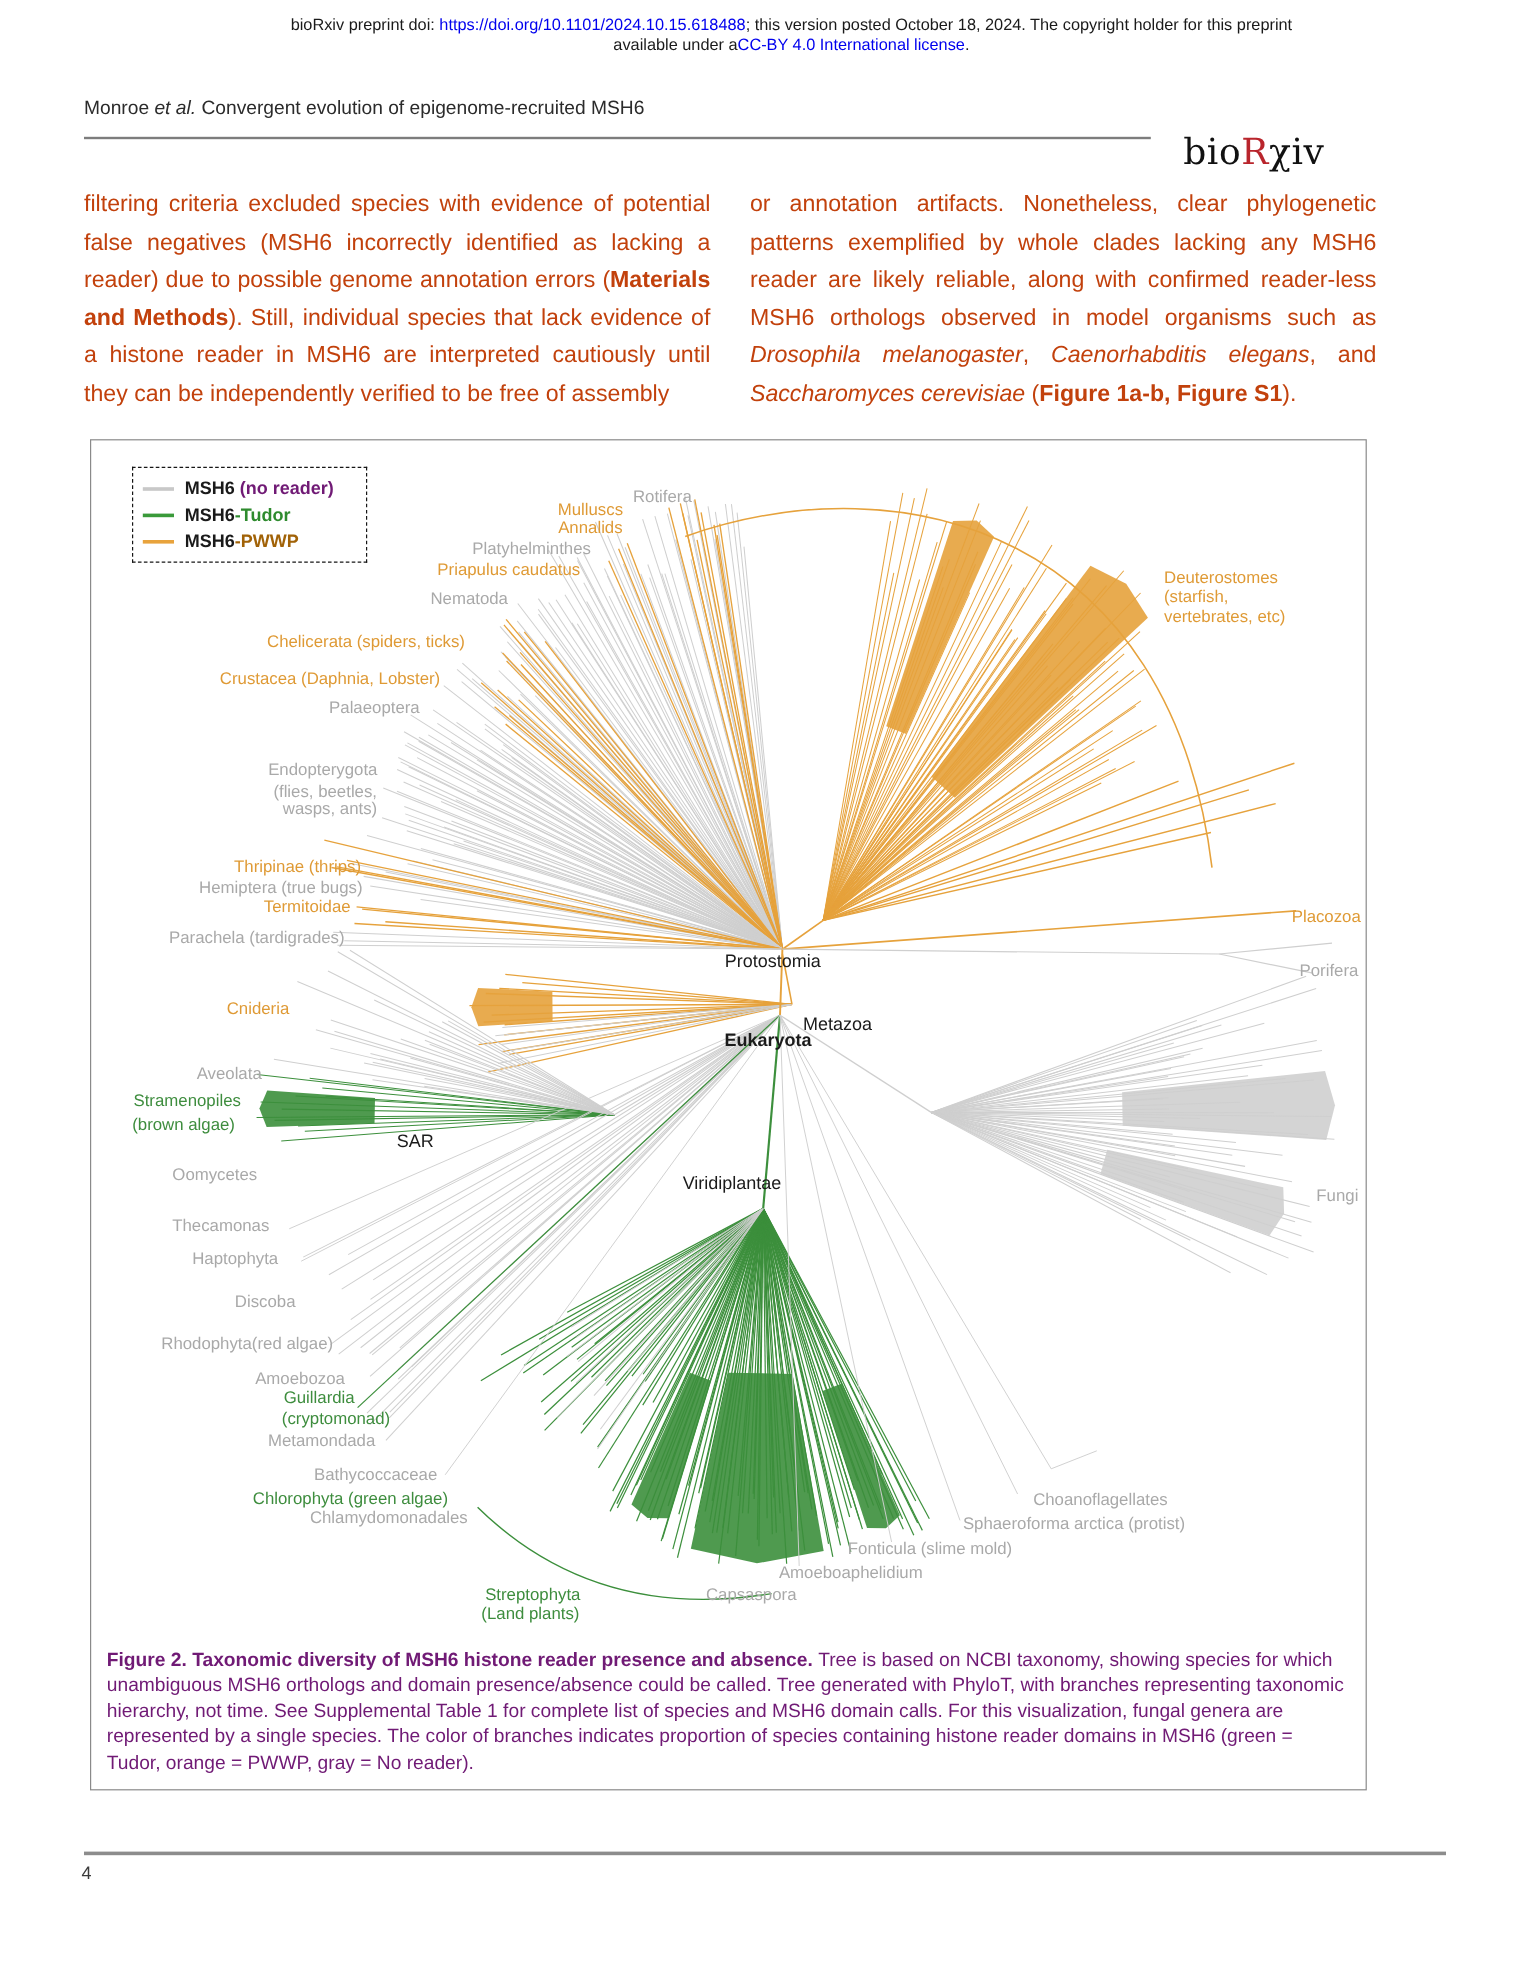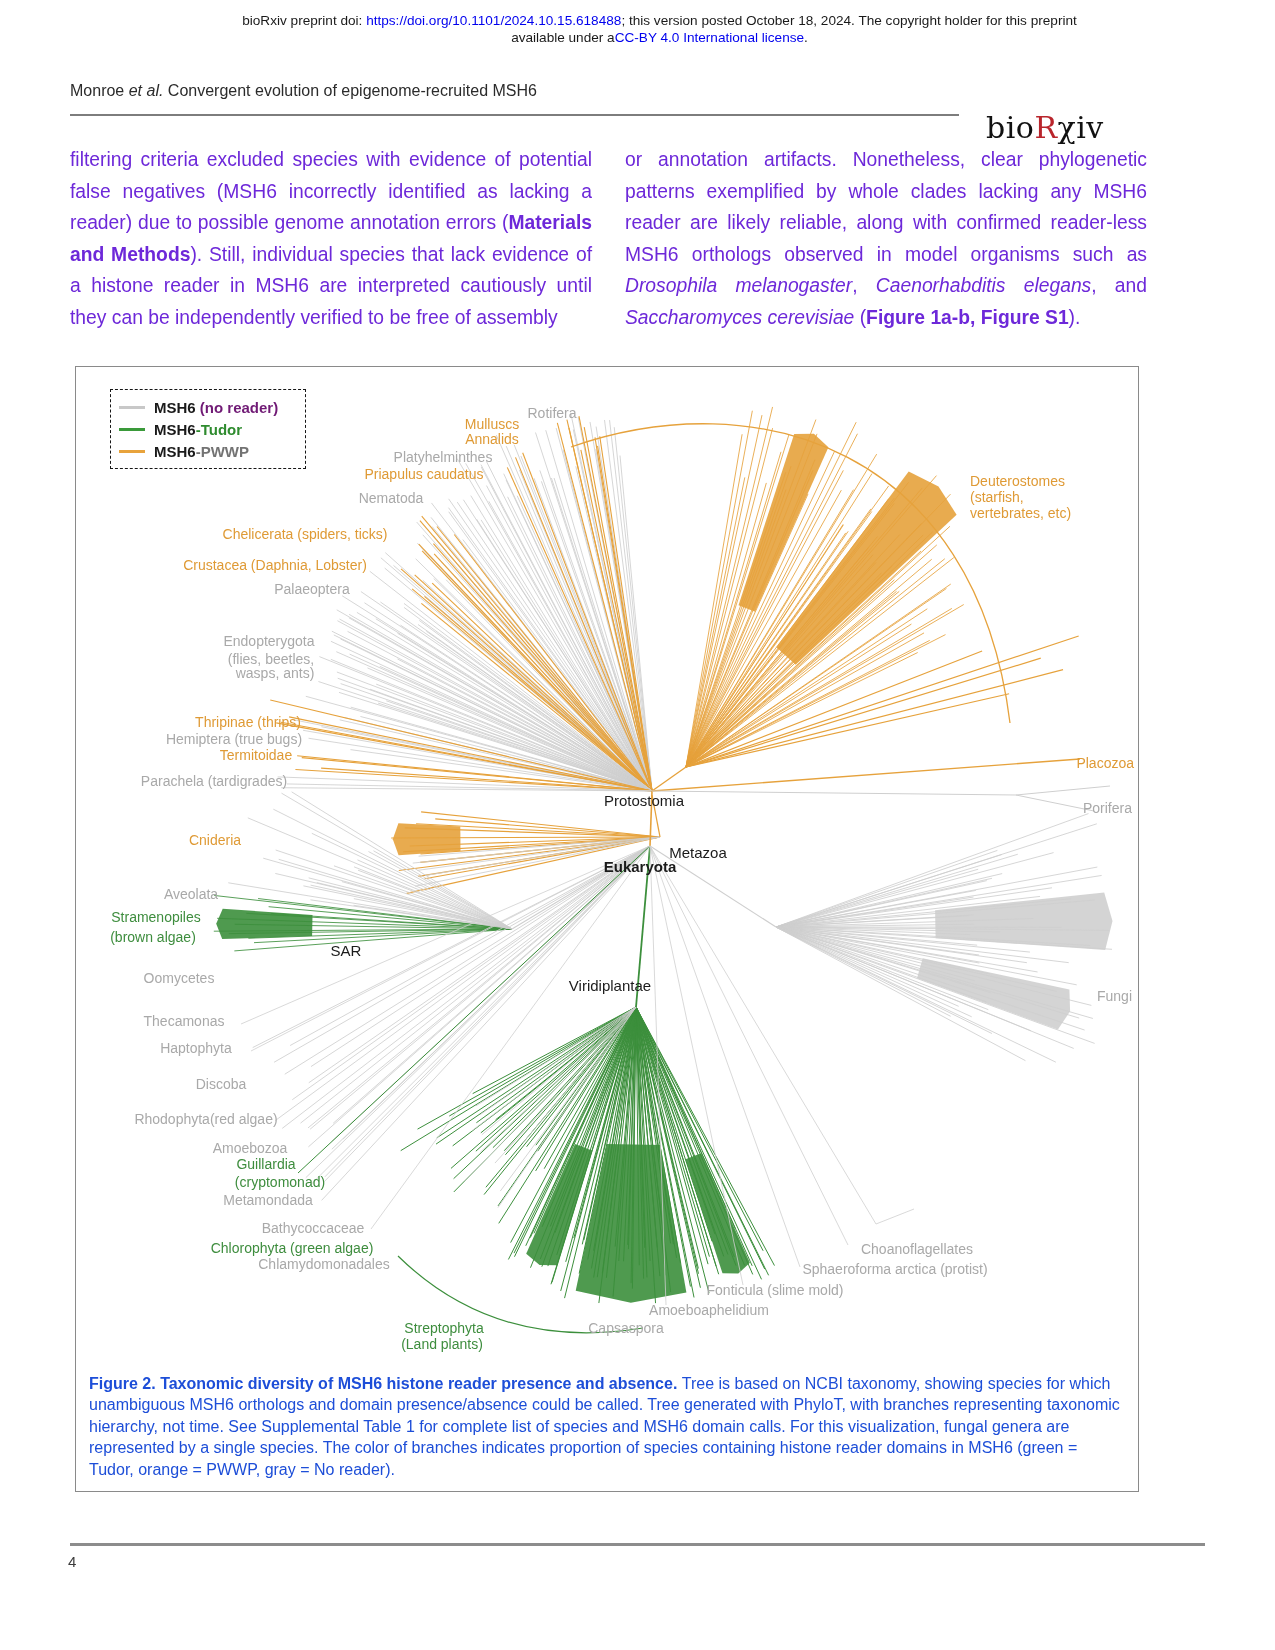--- a/index.html
+++ b/index.html
@@ -10,36 +10,36 @@
        font-size:13.6px;line-height:17.4px;color:#1a1a1a;}
   .hdr a{color:#0000EE;text-decoration:none;}
   
   .runhead{position:absolute;left:70px;top:82px;font-size:16px;color:#2b2b2b;}
   .runhead .it{font-style:italic;}
   .rule1{position:absolute;left:70px;top:114px;width:889px;height:2px;background:#7d7d7d;}
   .logo{position:absolute;left:986px;top:78px;font-family:"DejaVu Serif",serif;
         font-size:30px;color:#111;letter-spacing:0.5px;margin-top:32px;}
   .logo .red{color:#B9252C;}
   
-  .col{position:absolute;top:144px;width:522px;font-size:19.3px;line-height:31.6px;
-       text-align:justify;color:#6d28d9;}
+  .col{position:absolute;top:155px;width:522px;font-size:19.3px;line-height:31.6px;
+       text-align:justify;color:#c2410c;}
   .col-left{left:70px;}
   .col-right{left:625px;}
   
   .figbox{position:absolute;left:75px;top:366px;width:1064px;height:1126px;
           border:1px solid #8a8a8a;box-sizing:border-box;}
   .legend{position:absolute;left:34px;top:22px;width:182px;border:1.5px dashed #161616;
           padding:6px 4px 6px 8px;z-index:5;background:transparent;}
   .lrow{display:flex;align-items:center;height:22px;}
   .lswatch{display:inline-block;width:26px;height:3px;margin-right:9px;flex:none;}
   .ltext{font-size:15px;font-weight:bold;white-space:nowrap;}
   #tree-svg{position:absolute;left:0;top:0;}
   #tree-svg text{font-family:"Liberation Sans",sans-serif;}
   .caption{position:absolute;left:13px;right:12px;top:1006px;font-size:16px;
-           line-height:21.4px;color:#1d4ed8;text-align:left;}
+           line-height:21.4px;color:#701a75;text-align:left;}
   .caption .b{font-weight:bold;}
   
   .rule2{position:absolute;left:70px;top:1543px;width:1135px;height:3px;background:#8c8c8c;}
   .pagenum{position:absolute;left:68px;top:1553px;font-size:15px;color:#3c3c3c;}
   .b{font-weight:bold;} .i{font-style:italic;}
 </style>
 </head>
 <body>
 
 <div class="page">
@@ -613,21 +613,21 @@
         <div class="lrow">
           <span class="lswatch" style="background: rgb(200, 200, 200);"></span>
           <span class="ltext"><span style="color: rgb(26, 26, 26);">MSH6</span><span style="color: #701a75;"> (no reader)</span></span>
         </div>
         <div class="lrow">
           <span class="lswatch" style="background: rgb(58, 154, 58);"></span>
           <span class="ltext"><span style="color: rgb(26, 26, 26);">MSH6</span><span style="color: rgb(46, 139, 46);">-Tudor</span></span>
         </div>
         <div class="lrow">
           <span class="lswatch" style="background: rgb(232, 163, 60);"></span>
-          <span class="ltext"><span style="color: rgb(26, 26, 26);">MSH6</span><span style="color: #737373;">-PWWP</span></span>
+          <span class="ltext"><span style="color: rgb(26, 26, 26);">MSH6</span><span style="color: #a16207;">-PWWP</span></span>
         </div>
       </div>
     <div class="caption"><span class="b">Figure 2. Taxonomic diversity of MSH6 histone reader presence and absence. </span><span>Tree is based on NCBI taxonomy, showing species for which unambiguous MSH6 orthologs and domain presence/absence could be called. Tree generated with PhyloT, with branches representing taxonomic hierarchy, not time. See Supplemental Table 1 for complete list of species and MSH6 domain calls. For this visualization, fungal genera are represented by a single species. The color of branches indicates proportion of species containing histone reader domains in MSH6 (green = Tudor, orange = PWWP, gray = No reader).</span></div>
   </div>
 
   <div class="rule2"></div>
   <div class="pagenum">4</div>
 
 </div>
 

